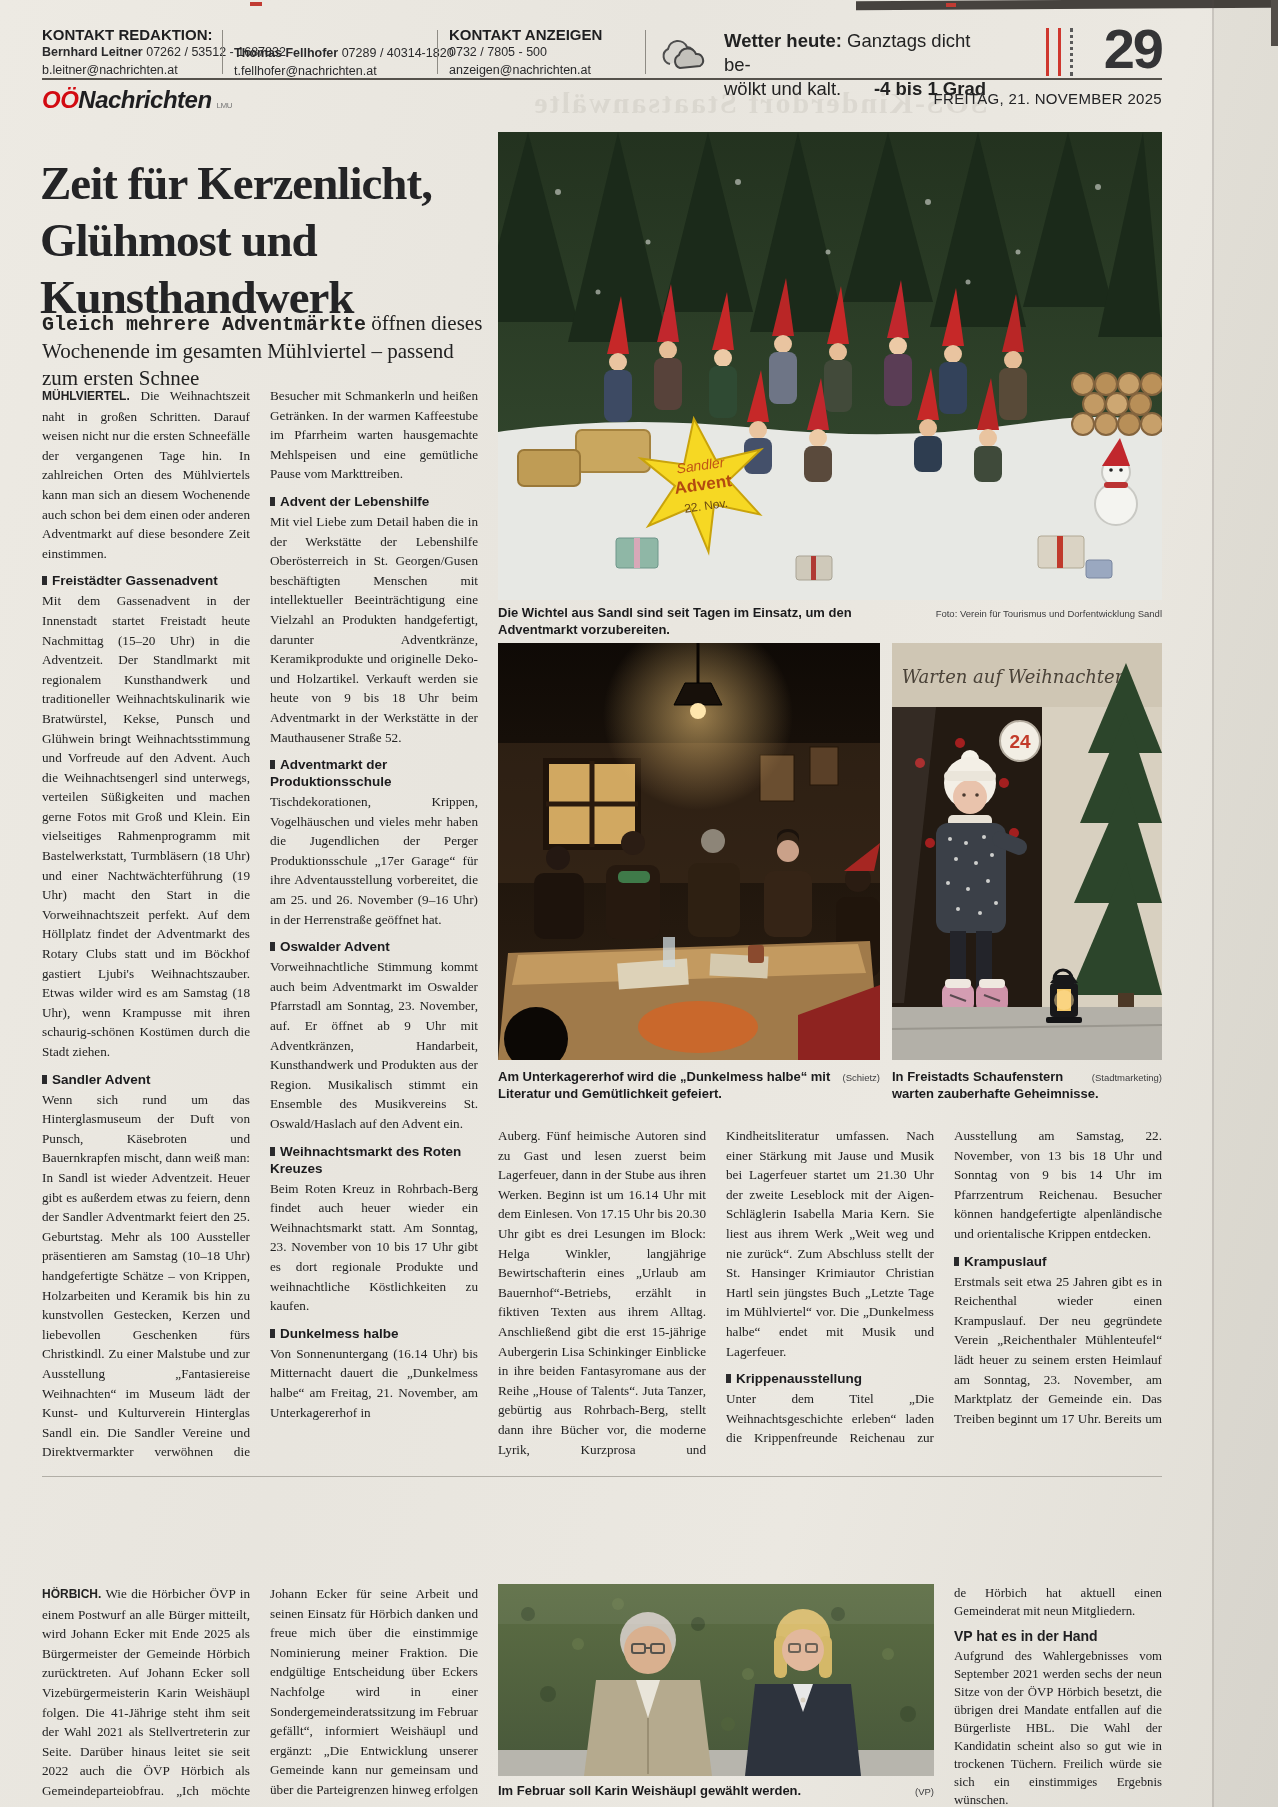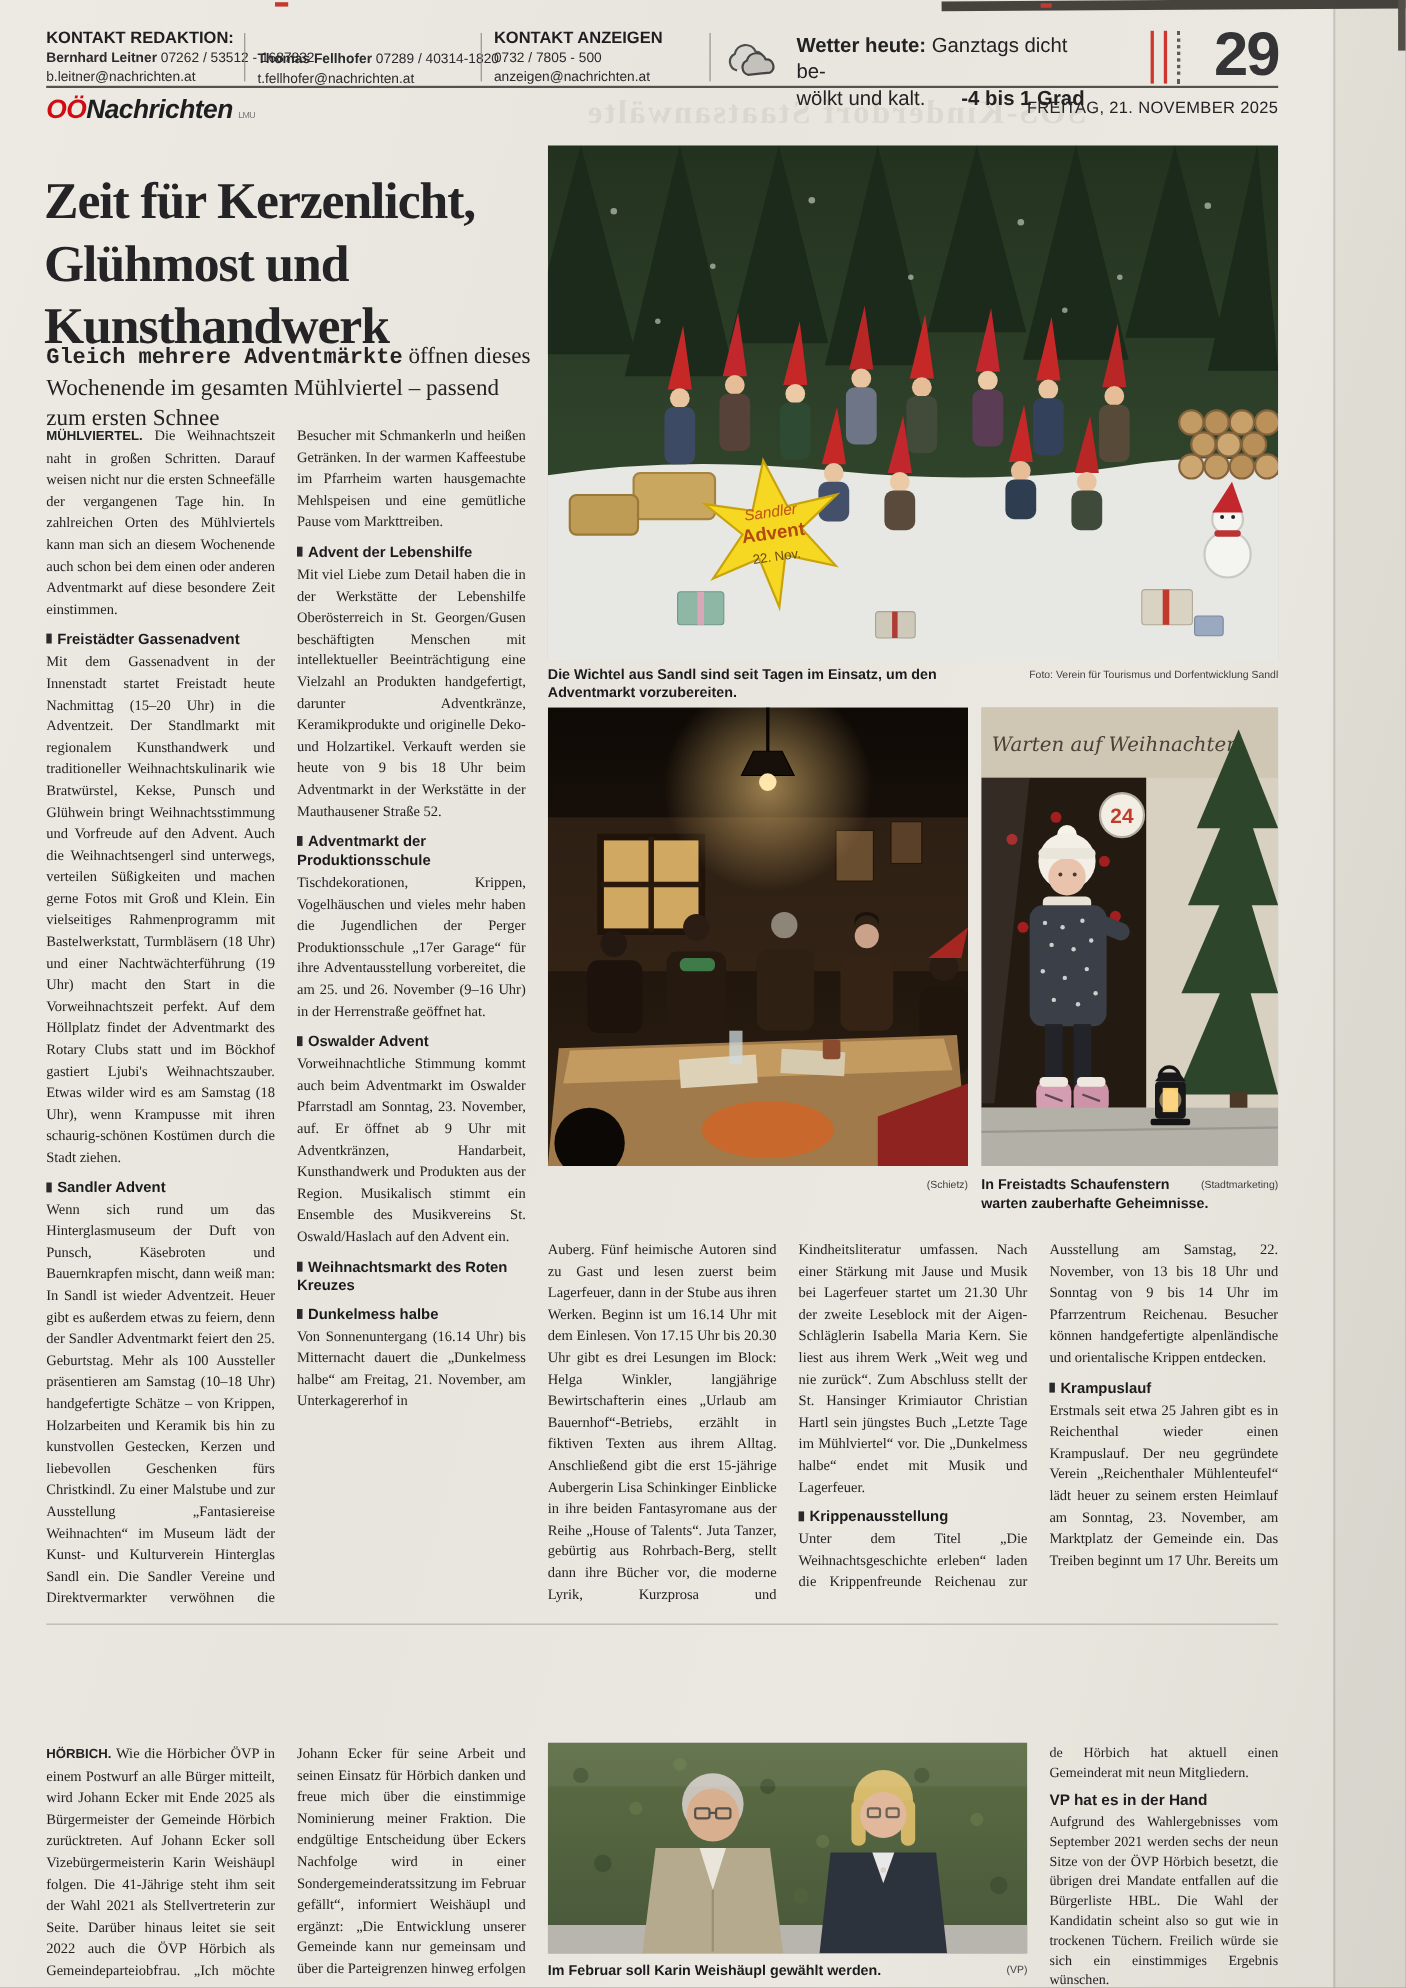--- a/index.html
+++ b/index.html
@@ -323,20 +323,21 @@
         <rect x="165" y="294" width="12" height="30" fill="#cfdbe0" opacity=".75"></rect>
         <rect x="250" y="302" width="16" height="18" rx="3" fill="#8a4a2e"></rect>
         <ellipse cx="200" cy="384" rx="60" ry="26" fill="#c9682c"></ellipse>
         <polygon points="300,372 382,342 382,417 300,417" fill="#8e2320"></polygon>
         <circle cx="38" cy="396" r="32" fill="#0c0805"></circle>
       </g>
     </svg>
   </div>
   <div class="cap" style="left:498px;top:1068px;width:382px;">
     <span class="credit">(Schietz)</span>
+    <span>Am Unterkagererhof wird die „Dunkelmess halbe“ mit Literatur und Gemütlichkeit gefeiert.</span>
   </div>
 
   <div class="photo" style="left:892px;top:643px;width:270px;height:417px;">
     <svg width="270" height="417" viewBox="0 0 270 417">
       <rect width="270" height="417" fill="#d8d0c0"></rect>
       <rect width="270" height="64" fill="#cfc6b4"></rect>
       <rect y="64" width="150" height="300" fill="#231a12"></rect>
       <g fill="#a31f1f">
         <circle cx="28" cy="120" r="5"></circle>
           <circle cx="68" cy="100" r="5"></circle>
@@ -427,20 +428,21 @@
     <div class="sec">
       <h3 class="sec-head"><span class="bullet"></span><span>Adventmarkt der Produktionsschule</span></h3>
       <p class="bp">Tischdekorationen, Krippen, Vogelhäuschen und vieles mehr haben die Jugendlichen der Perger Produktionsschule „17er Garage“ für ihre Adventausstellung vorbereitet, die am 25. und 26. November (9–16 Uhr) in der Herrenstraße geöffnet hat.</p>
     </div>
     <div class="sec">
       <h3 class="sec-head"><span class="bullet"></span><span>Oswalder Advent</span></h3>
       <p class="bp">Vorweihnachtliche Stimmung kommt auch beim Adventmarkt im Oswalder Pfarrstadl am Sonntag, 23. November, auf. Er öffnet ab 9 Uhr mit Adventkränzen, Handarbeit, Kunsthandwerk und Produkten aus der Region. Musikalisch stimmt ein Ensemble des Musikvereins St. Oswald/Haslach auf den Advent ein.</p>
     </div>
     <div class="sec">
       <h3 class="sec-head"><span class="bullet"></span><span>Weihnachtsmarkt des Roten Kreuzes</span></h3>
+      <p class="bp">Beim Roten Kreuz in Rohrbach-Berg findet auch heuer wieder ein Weihnachtsmarkt statt. Am Sonntag, 23. November von 10 bis 17 Uhr gibt es dort regionale Produkte und weihnachtliche Köstlichkeiten zu kaufen.</p>
     </div>
     <div class="sec">
       <h3 class="sec-head"><span class="bullet"></span><span>Dunkelmess halbe</span></h3>
       <p class="bp">Von Sonnenuntergang (16.14 Uhr) bis Mitternacht dauert die „Dunkelmess halbe“ am Freitag, 21. November, am Unterkagererhof in</p>
     </div>
   </div>
 
   <div class="textflow flow3" style="left:498px;top:1126px;width:664px;height:336px;">
     <p class="bp">Auberg. Fünf heimische Autoren sind zu Gast und lesen zuerst beim Lagerfeuer, dann in der Stube aus ihren Werken. Beginn ist um 16.14 Uhr mit dem Einlesen. Von 17.15 Uhr bis 20.30 Uhr gibt es drei Lesungen im Block: Helga Winkler, langjährige Bewirtschafterin eines „Urlaub am Bauernhof“-Betriebs, erzählt in fiktiven Texten aus ihrem Alltag. Anschließend gibt die erst 15-jährige Aubergerin Lisa Schinkinger Einblicke in ihre beiden Fantasyromane aus der Reihe „House of Talents“. Juta Tanzer, gebürtig aus Rohrbach-Berg, stellt dann ihre Bücher vor, die moderne Lyrik, Kurzprosa und Kindheitsliteratur umfassen. Nach einer Stärkung mit Jause und Musik bei Lagerfeuer startet um 21.30 Uhr der zweite Leseblock mit der Aigen-Schläglerin Isabella Maria Kern. Sie liest aus ihrem Werk „Weit weg und nie zurück“. Zum Abschluss stellt der St. Hansinger Krimiautor Christian Hartl sein jüngstes Buch „Letzte Tage im Mühlviertel“ vor. Die „Dunkelmess halbe“ endet mit Musik und Lagerfeuer.</p>
     <div class="sec">

